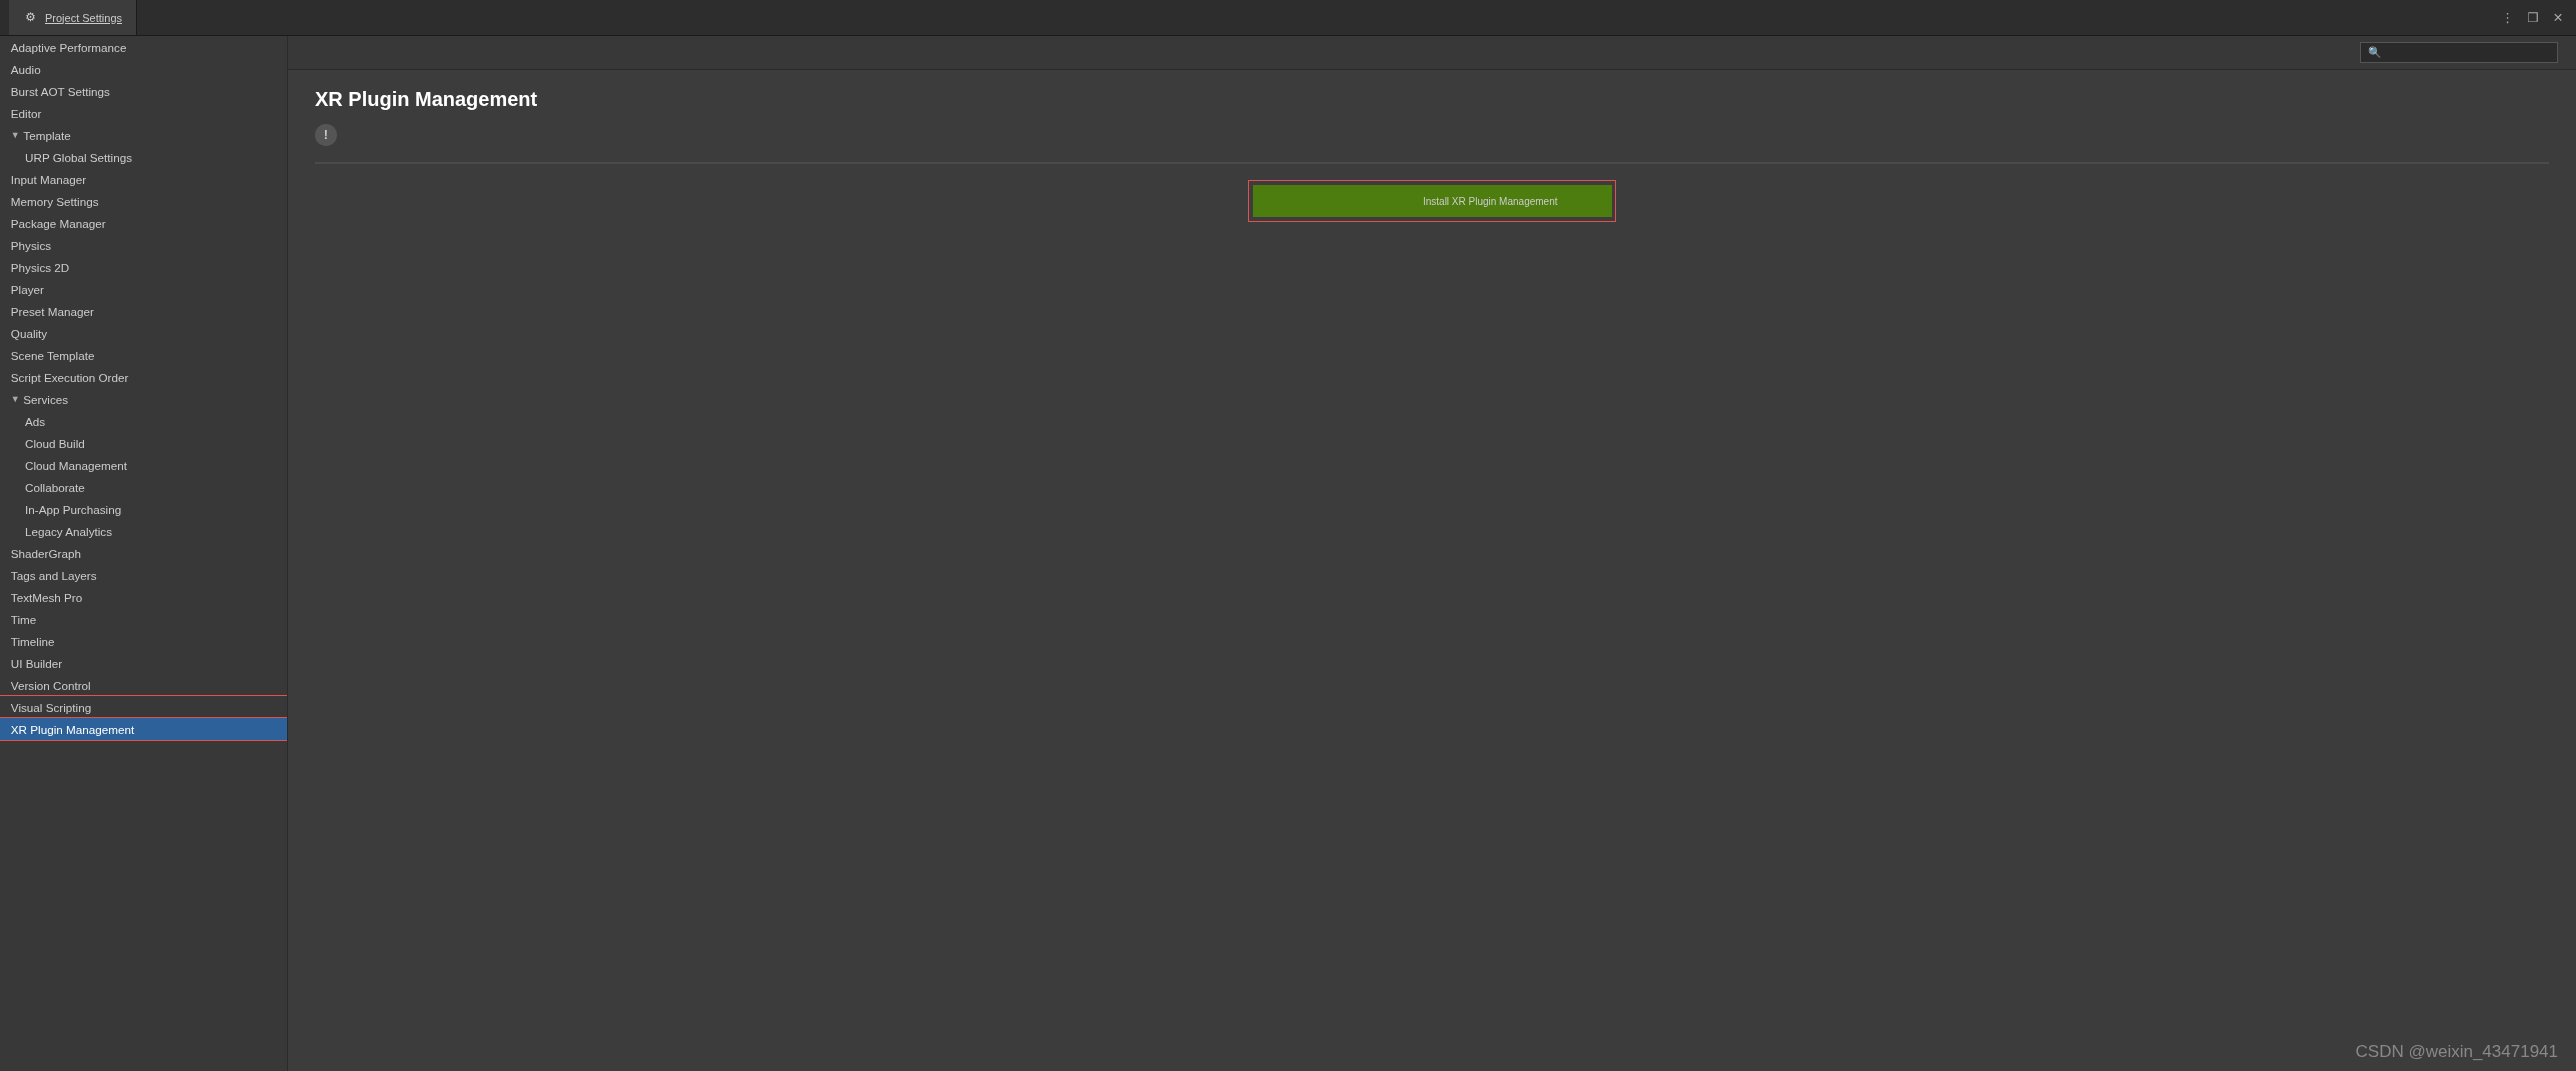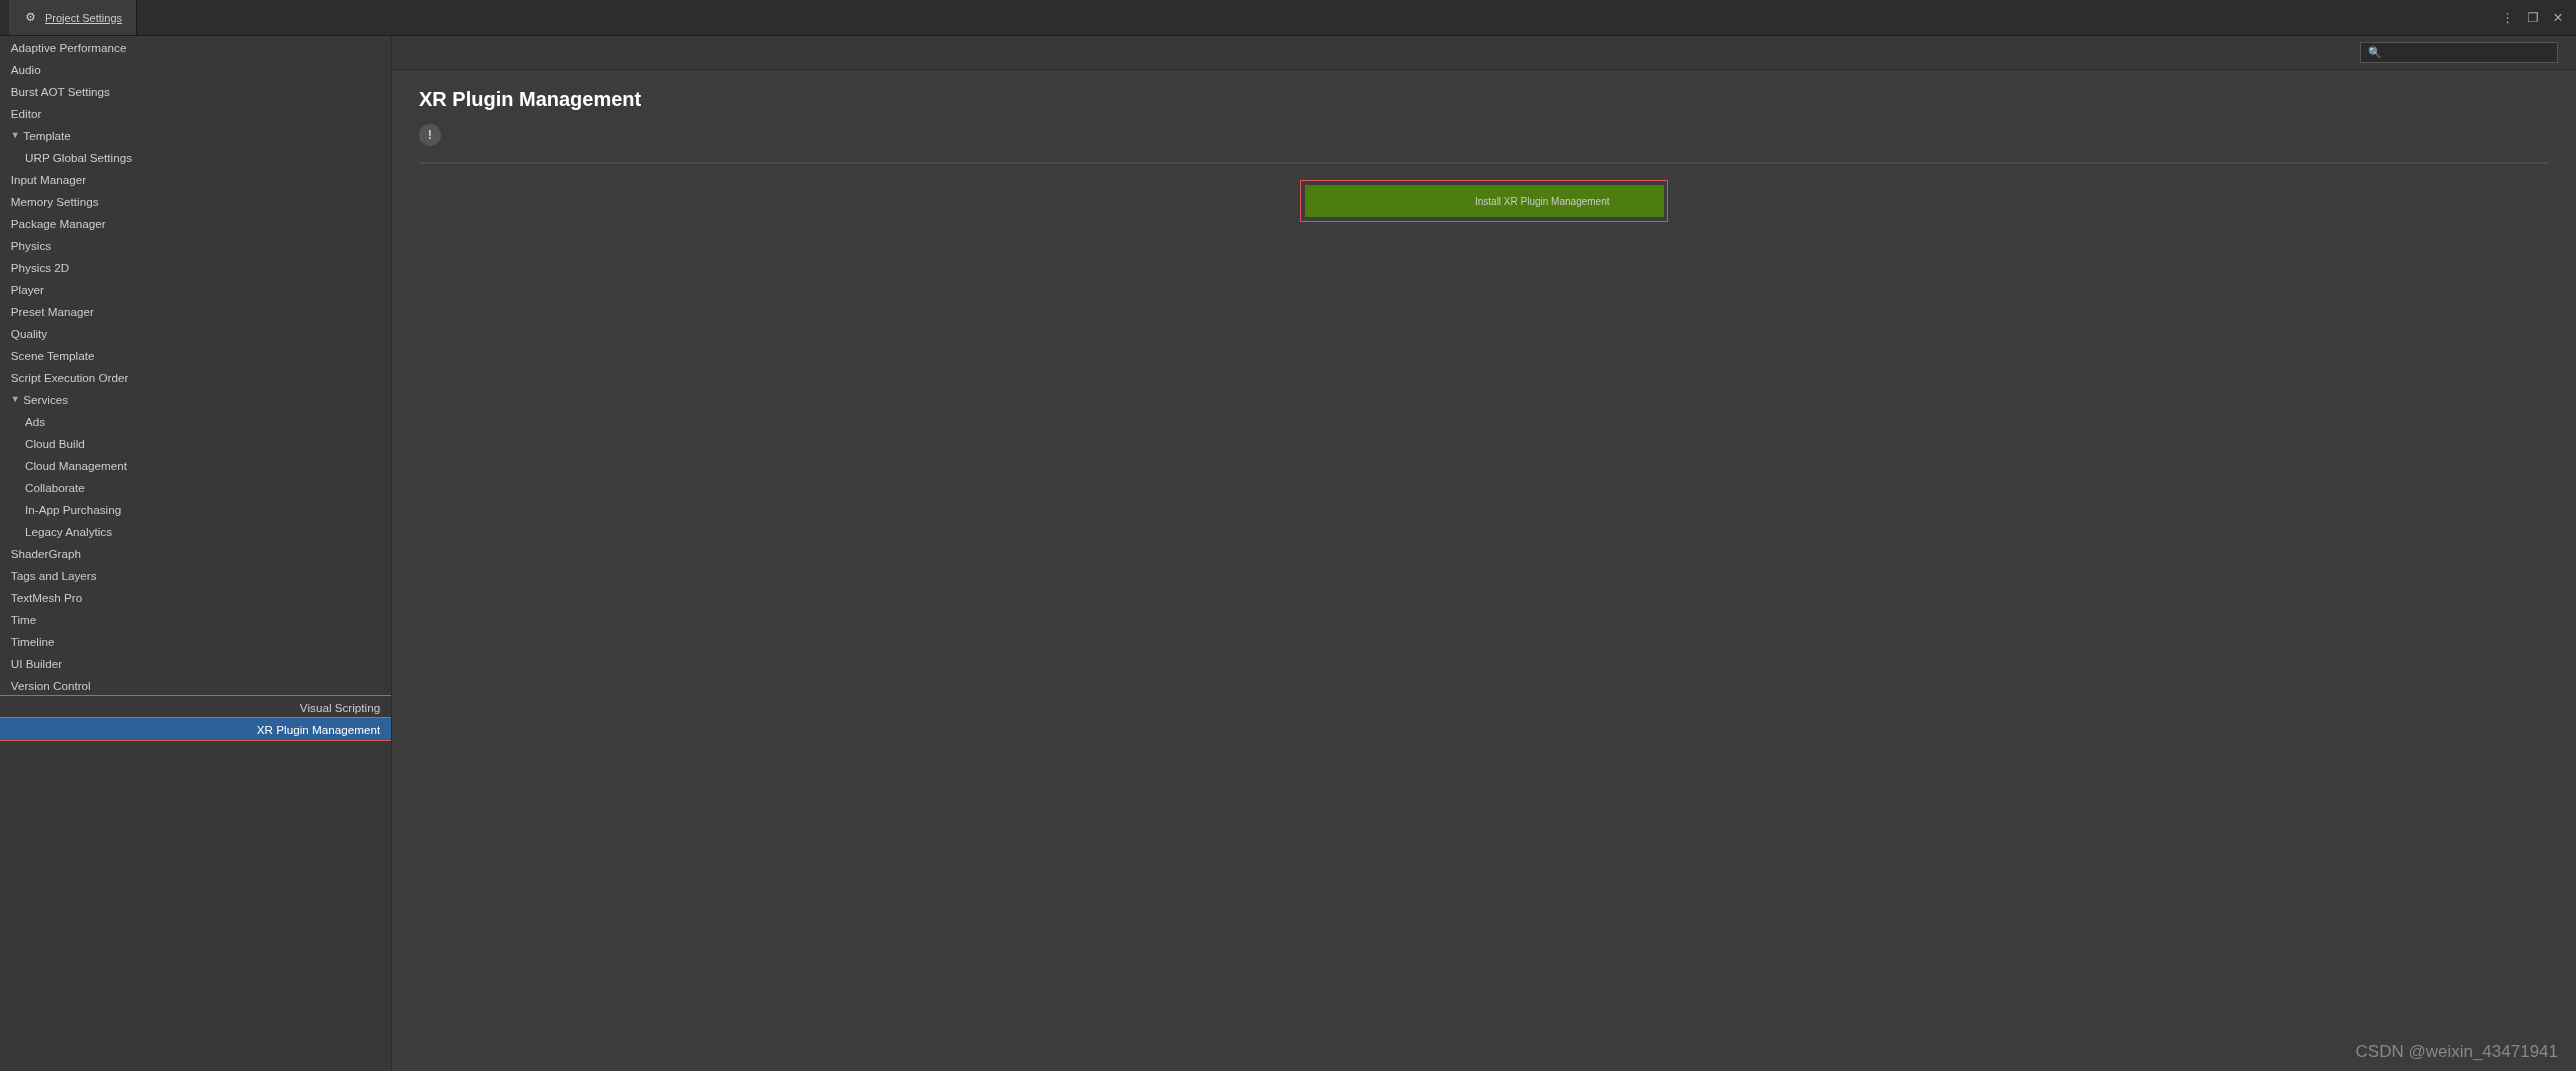--- a/index.html
+++ b/index.html
@@ -69,21 +69,21 @@
       cursor: pointer;
       font-size: 12.6px;
     }
 
     .main-container {
       display: flex;
       height: calc(100% - 36px);
     }
 
     .sidebar {
-      width: 392px;
+      width: 288px;
       background-color: #383838;
       border-right: 0.9px solid #2a2a2a;
       overflow-y: auto;
       flex-shrink: 0;
     }
 
     .sidebar-item {
       padding: 4.5px 10.8px;
       cursor: pointer;
       color: #cccccc;
@@ -93,21 +93,20 @@
       white-space: nowrap;
     }
 
     .sidebar-item.active {
       background-color: #2d6199;
       color: #ffffff;
     }
 
     .sidebar-item.selected-outline {
       outline: 0.9px solid #e05252;
-      justify-content: flex-end;
     }
 
     .sidebar-item.sub {
       padding-left: 25px;
     }
 
     .expand-arrow {
       display: inline-block;
       margin-right: 3.6px;
       font-size: 9px;

